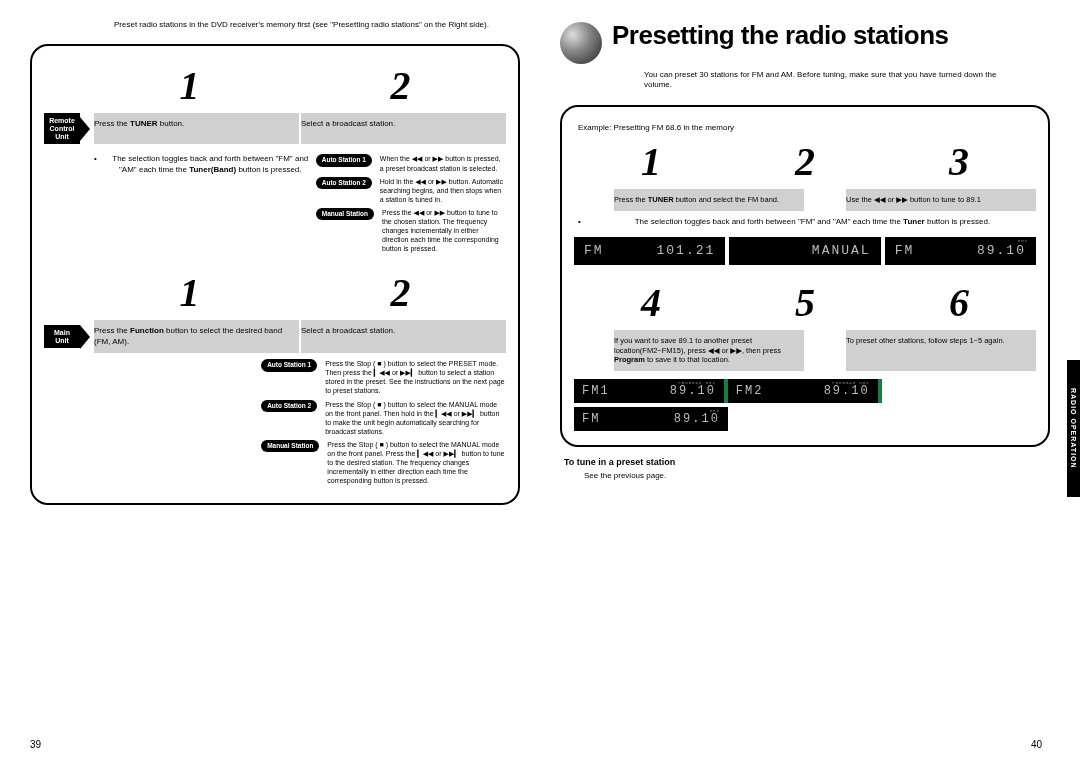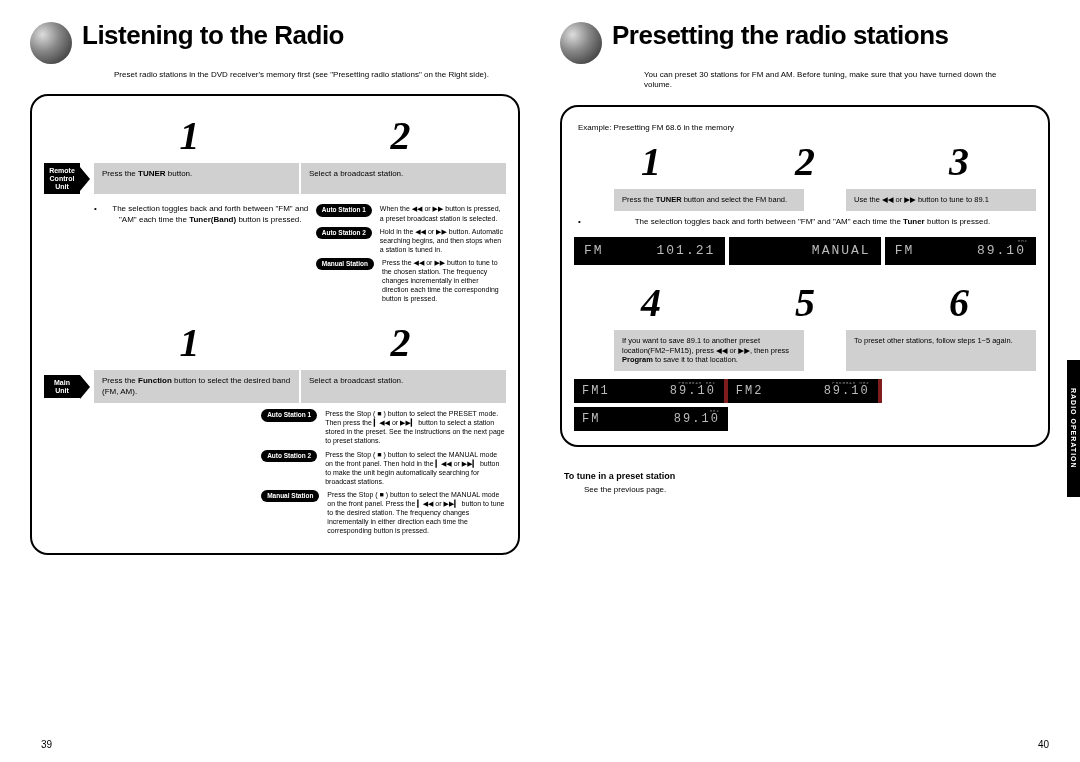--- a/index.html
+++ b/index.html
@@ -92,21 +92,21 @@
     width: 36px;
   }
   .arrow-right {
     width: 0; height: 0;
     border-top: 12px solid transparent;
     border-bottom: 12px solid transparent;
     border-left: 10px solid #000;
   }
   .gray-cell {
     background: #d0d0d0;
-    padding: 6px 8px;
+    padding: 6px 0;
     flex: 1;
     font-size: 8px;
     line-height: 1.3;
     border-right: 2px solid #fff;
   }
   .gray-cell:last-child { border-right: none; }
   .gray-cell.small { font-size: 7.5px; margin-left: 40px; }
   .pill-row {
     display: flex;
     align-items: flex-start;
@@ -169,70 +169,66 @@
     background: #000;
     color: #bbb;
     font-family: 'Courier New', monospace;
     font-size: 12px;
     letter-spacing: 2px;
     padding: 5px 8px;
     height: 24px;
     display: flex;
     align-items: center;
     justify-content: space-between;
-    border-right: 4px solid #7f1d1d;
+    border-right: 4px solid #15803d;
     position: relative;
   }
   .lcd-small:last-child { border-right: none; }
   .pagenum {
     font-size: 10px;
     position: absolute;
     bottom: 2px;
   }
-  .pagenum.left { left: 11px; }
-  .pagenum.right { right: 1px; }
+  .pagenum.left { left: 0; }
+  .pagenum.right { right: 8px; }
   .side-tab {
     position: absolute;
     right: -30px;
     top: 340px;
     background: #000;
     color: #fff;
     font-size: 7px;
     font-weight: bold;
     padding: 28px 3px;
     writing-mode: vertical-rl;
     letter-spacing: 1px;
   }
   .sub-heading {
     font-size: 9px;
     font-weight: bold;
-    margin: 24px 0 4px 4px;
+    margin: 10px 0 4px 4px;
   }
   .sub-text {
     font-size: 8px;
     margin-left: 24px;
   }
   .example-line {
     font-size: 8px;
     margin-bottom: 6px;
     margin-left: 4px;
   }
   .col2 { flex:1; }
   .w33 { width: 33.3%; }
 </style>
 </head>
 <body>
 
 <div class="spread">
 
   <div class="page">
-    <div class="page-header">
-      <div class="sphere"></div>
-      <div class="page-title">Listening to the Radio</div>
-    </div>
     <div class="page-intro">Preset radio stations in the DVD receiver's memory first (see "Presetting radio stations" on the Right side).</div>
 
     <div class="panel">
 
       <div class="big-num-row">
         <div class="big-num" style="margin-left:40px;">1</div>
         <div class="big-num">2</div>
       </div>
       <div class="gray-row">
         <div class="label-pointer">

